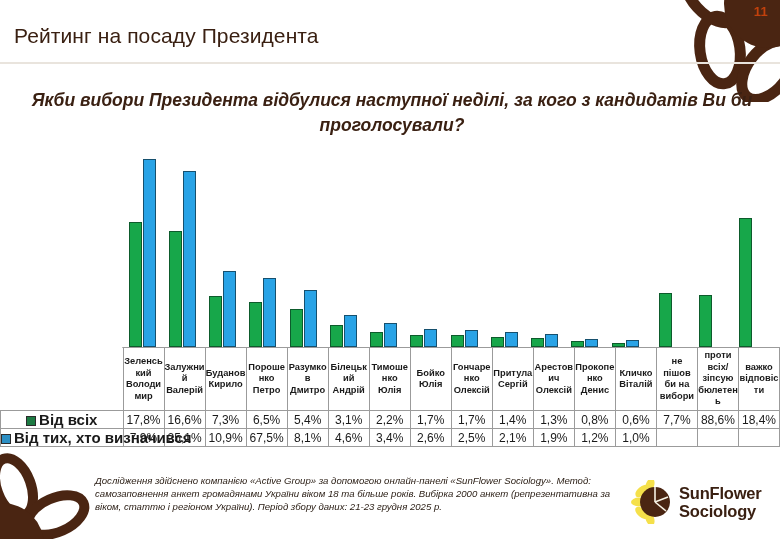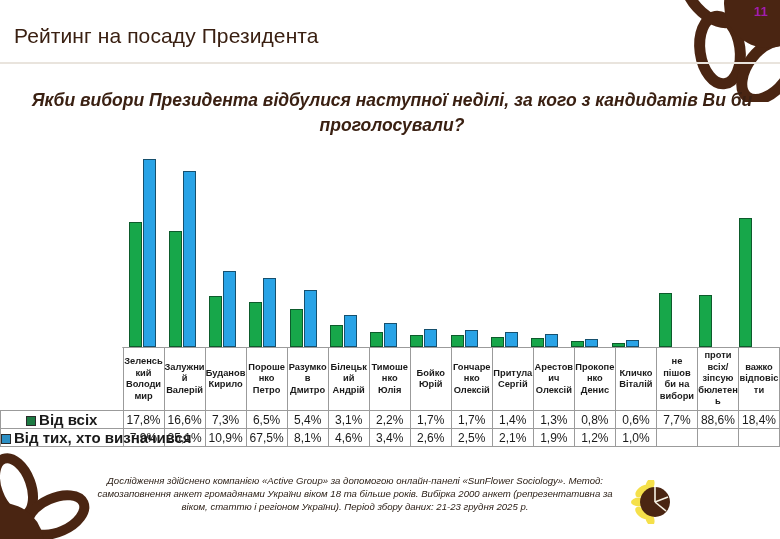--- a/index.html
+++ b/index.html
@@ -31,21 +31,21 @@
     width: 130px;
     height: 120px;
     pointer-events: none;
   }
   .page-num {
     position: absolute;
     top: 4px;
     right: 12px;
     font-size: 13px;
     font-weight: bold;
-    color: #a21caf;
+    color: #c2410c;
     z-index: 5;
     letter-spacing: .3px;
   }
 
   
   .title {
     position: absolute;
     left: 14px;
     top: 24px;
     font-size: 21px;
@@ -173,21 +173,20 @@
   
   .footer {
     position: absolute;
     left: 95px;
     top: 474px;
     width: 520px;
     font-size: 9.6px;
     font-style: italic;
     line-height: 13.2px;
     color: #2d2118;
-    text-align: center;
   }
   .logo {
     position: absolute;
     left: 630px;
     top: 478px;
     width: 145px;
     height: 48px;
     display: flex;
     align-items: center;
     gap: 5px;
@@ -288,21 +287,21 @@
   <thead>
     <tr>
       <th class="hdr-spacer"></th>
     <th class="cat-head">Зеленський Володимир</th>
         <th class="cat-head">Залужний Валерій</th>
         <th class="cat-head">Буданов Кирило</th>
         <th class="cat-head">Порошенко Петро</th>
         <th class="cat-head">Разумков Дмитро</th>
         <th class="cat-head">Білецький Андрій</th>
         <th class="cat-head">Тимошенко Юлія</th>
-        <th class="cat-head">Бойко Юрій</th>
+        <th class="cat-head">Бойко Юлія</th>
         <th class="cat-head">Гончаренко Олексій</th>
         <th class="cat-head">Притула Сергій</th>
         <th class="cat-head">Арестович Олексій</th>
         <th class="cat-head">Прокопенко Денис</th>
         <th class="cat-head">Кличко Віталій</th>
         <th class="cat-head">не пішов би на вибори</th>
         <th class="cat-head">проти всіх/зіпсую бюлетень</th>
         <th class="cat-head">важко відповісти</th>
       </tr>
   </thead>
@@ -359,20 +358,24 @@
       <ellipse cx="20" cy="5" rx="7" ry="4.2" transform="rotate(-72 20 5)"></ellipse>
       <ellipse cx="20" cy="39" rx="7" ry="4.2" transform="rotate(72 20 39)"></ellipse>
     </g>
     <circle cx="25" cy="22" r="15" fill="#4a2512"></circle>
     <g stroke="#f7f2e4" stroke-width="1.6" fill="none">
       <path d="M25 22 L25 7"></path>
       <path d="M25 22 L38 17"></path>
       <path d="M25 22 L36 31"></path>
     </g>
   </svg>
+  <div class="logo-text">
+    <div>SunFlower</div>
+    <div>Sociology</div>
+  </div>
 </div>
 
 <svg class="flower-bl" viewBox="0 0 130 120" aria-hidden="true">
   <g fill="none" stroke="#4a2512" stroke-width="10">
     <ellipse cx="46" cy="34" rx="17" ry="30" transform="rotate(-20 46 34)"></ellipse>
     <ellipse cx="88" cy="62" rx="17" ry="30" transform="rotate(66 88 62)"></ellipse>
     <ellipse cx="8" cy="50" rx="17" ry="30" transform="rotate(-62 8 50)"></ellipse>
   </g>
   <circle cx="34" cy="92" r="42" fill="#4a2512"></circle>
 </svg>

